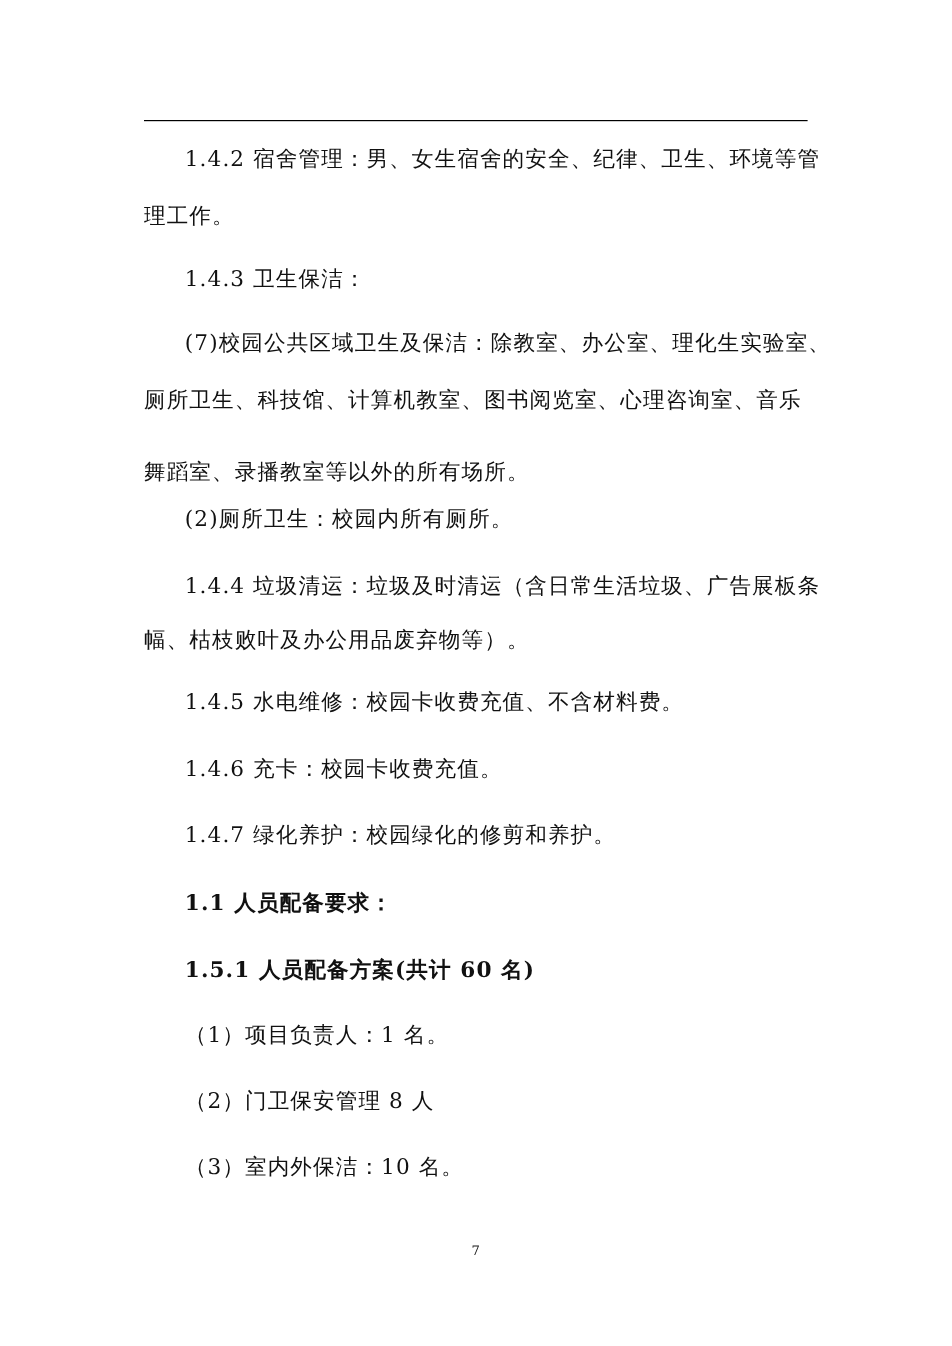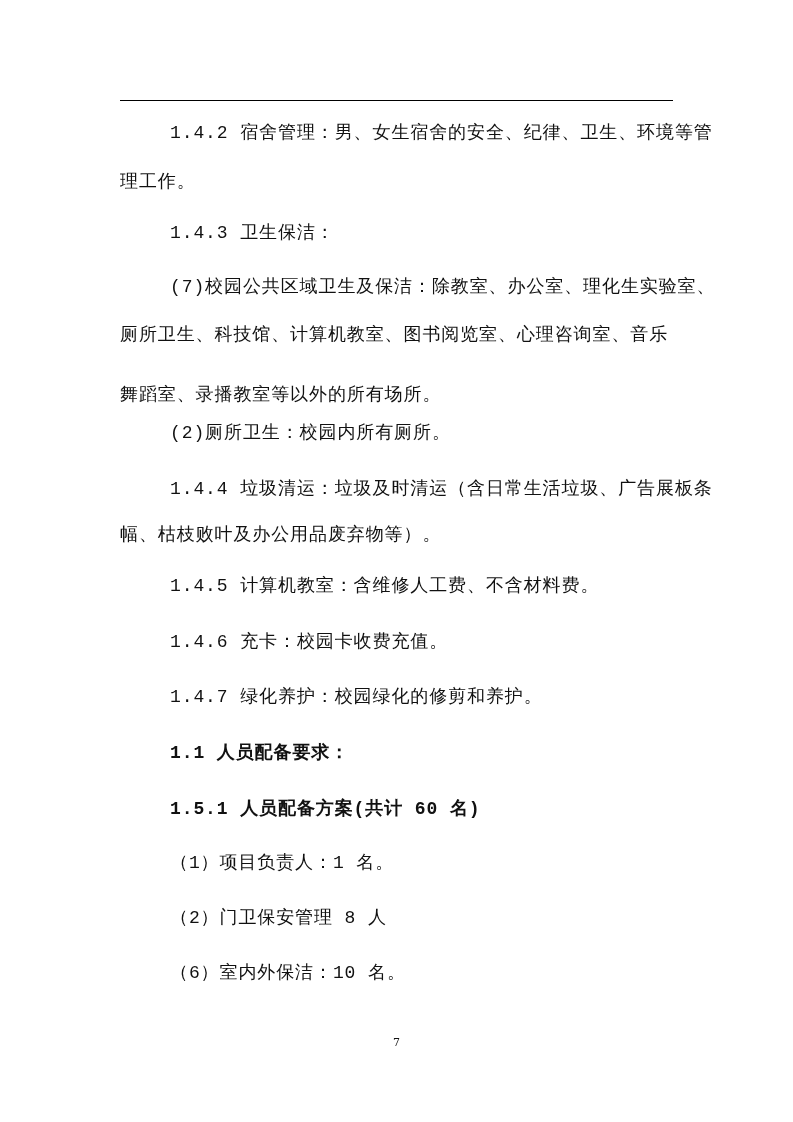--- a/index.html
+++ b/index.html
@@ -1,41 +1,41 @@
 <!DOCTYPE html>
 <html><head>
 <meta charset="utf-8">
 <style>
   html, body { margin: 0; padding: 0; background: #ffffff; }
   body { width: 793px; height: 1122px; position: relative; overflow: hidden;
          font-family: "DejaVu Serif", "Liberation Serif", serif; color: #111; }
   .rule { position: absolute; left: 120px; top: 100px; width: 553px; height: 0; border-top: 1.3px solid #000; }
   .line { position: absolute; left: 120px; width: 560px; font-size: 18px; line-height: 22px; white-space: nowrap; letter-spacing: 0.9px; }
-  .ind { left: 170px; font-family: Liberation Mono, monospace; }
+  .ind { left: 154px; }
   .bold { font-weight: bold; }
   .pageno { position: absolute; top: 1036px; left: 0; width: 793px; text-align: center; font-size: 11px; }
 </style>
 </head>
 <body>
 
 <div class="rule"></div>
 
 <div id="lines">
   <div class="line ind" style="top:122px">1.4.2 宿舍管理：男、女生宿舍的安全、纪律、卫生、环境等管</div>
   <div class="line" style="top:170px">理工作。</div>
   <div class="line ind" style="top:222px">1.4.3 卫生保洁：</div>
   <div class="line ind" style="top:276px">(7)校园公共区域卫生及保洁：除教室、办公室、理化生实验室、</div>
   <div class="line" style="top:323px">厕所卫生、科技馆、计算机教室、图书阅览室、心理咨询室、音乐</div>
   <div class="line" style="top:383px">舞蹈室、录播教室等以外的所有场所。</div>
   <div class="line ind" style="top:422px">(2)厕所卫生：校园内所有厕所。</div>
   <div class="line ind" style="top:478px">1.4.4 垃圾清运：垃圾及时清运（含日常生活垃圾、广告展板条</div>
   <div class="line" style="top:523px">幅、枯枝败叶及办公用品废弃物等）。</div>
-  <div class="line ind" style="top:575px">1.4.5 计算机教室：含维修人工费、不含材料费。</div>
+  <div class="line ind" style="top:575px">1.4.5 水电维修：校园卡收费充值、不含材料费。</div>
   <div class="line ind" style="top:631px">1.4.6 充卡：校园卡收费充值。</div>
   <div class="line ind" style="top:686px">1.4.7 绿化养护：校园绿化的修剪和养护。</div>
   <div class="line ind bold" style="top:742px">1.1 人员配备要求：</div>
   <div class="line ind bold" style="top:798px">1.5.1 人员配备方案(共计 60 名)</div>
   <div class="line ind" style="top:852px">（1）项目负责人：1 名。</div>
   <div class="line ind" style="top:907px">（2）门卫保安管理 8 人</div>
-  <div class="line ind" style="top:962px">（6）室内外保洁：10 名。</div>
+  <div class="line ind" style="top:962px">（3）室内外保洁：10 名。</div>
 </div>
 
 <div class="pageno">7</div>
 
 </body></html>

